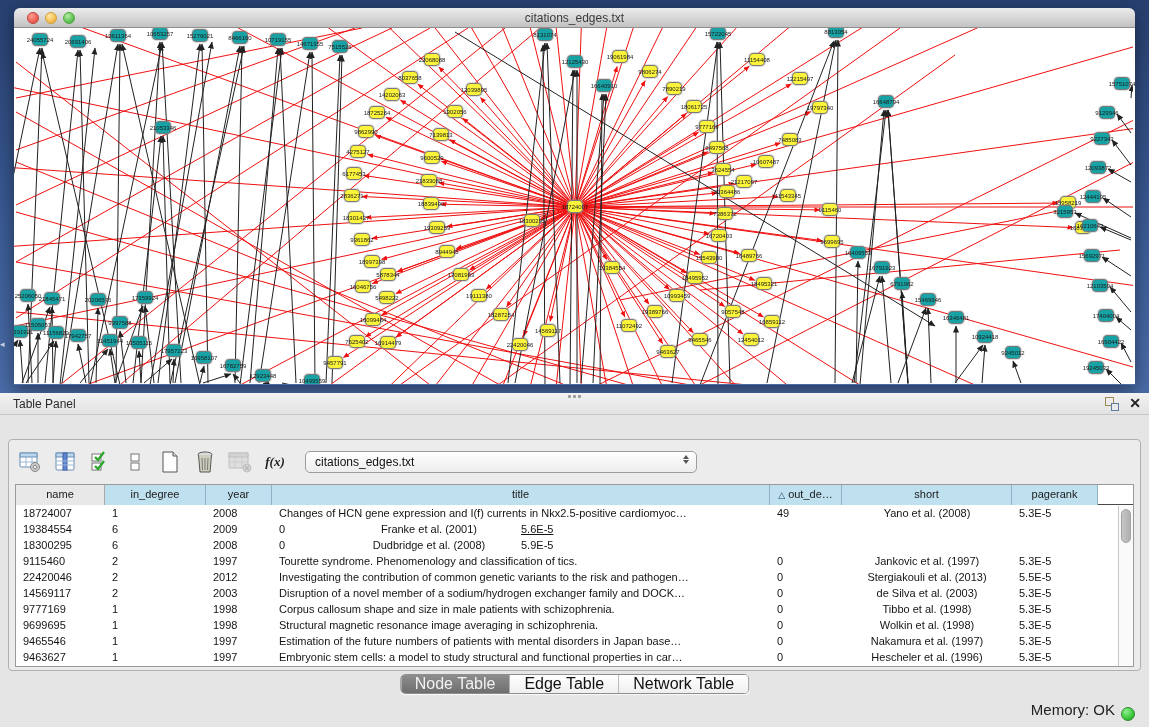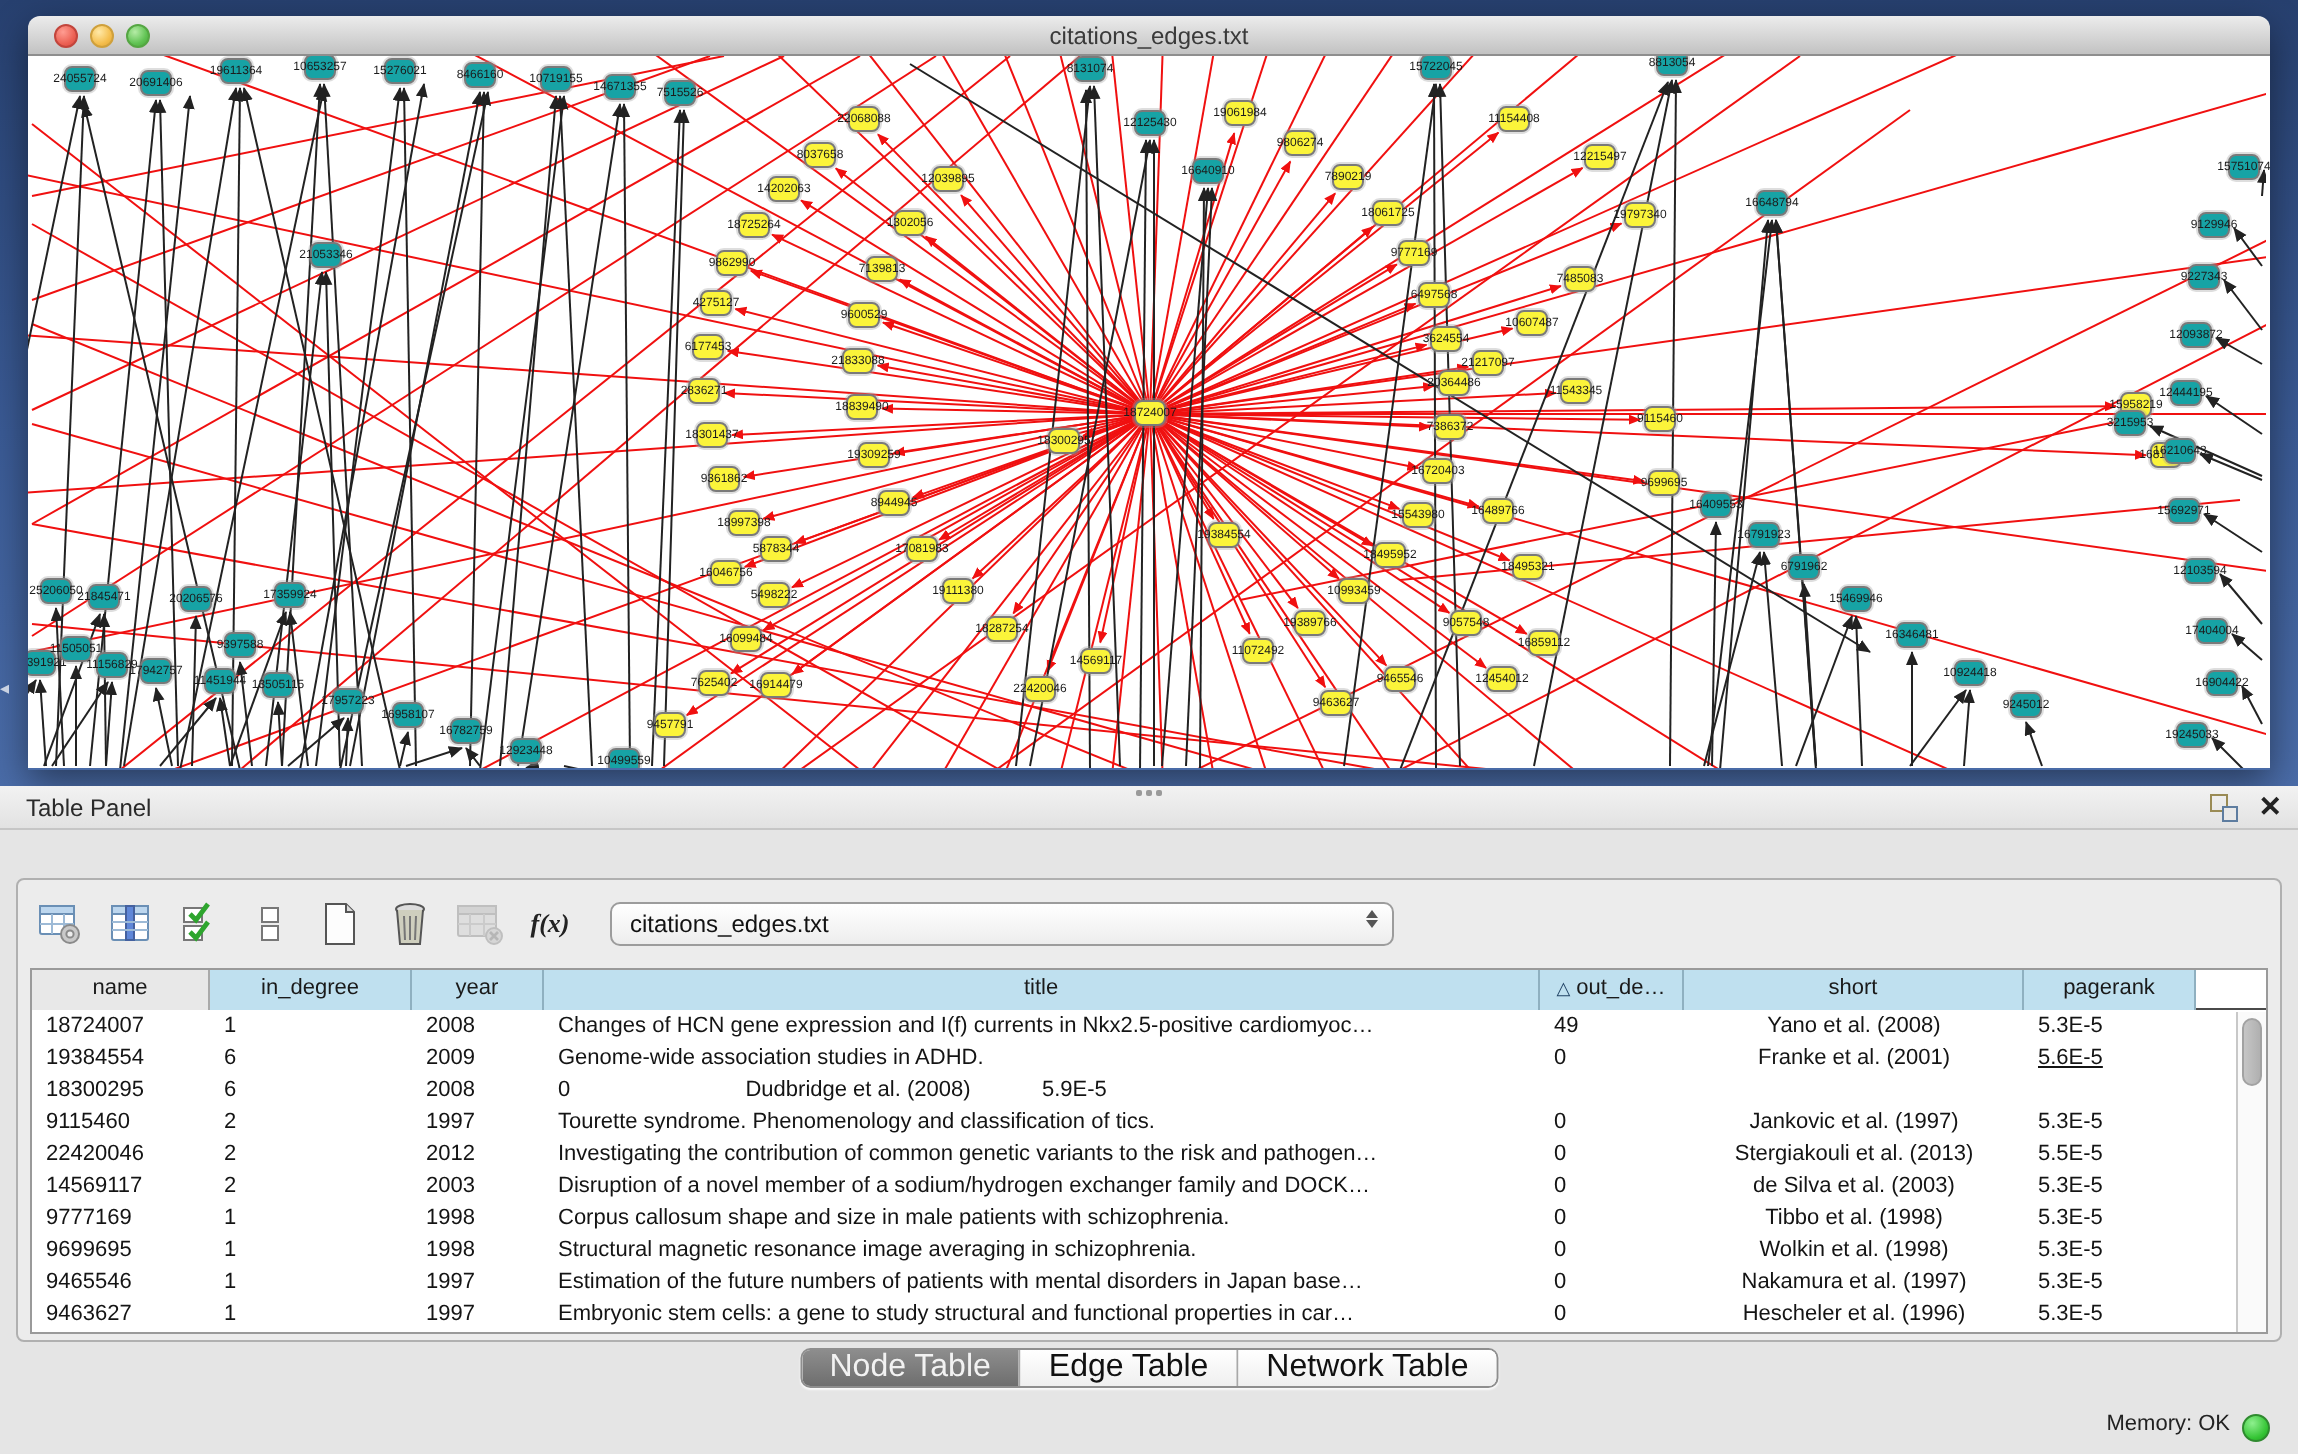--- a/index.html
+++ b/index.html
@@ -76,21 +76,21 @@
 
   .tabs { position:absolute; left:50%; transform:translateX(-50%); top:281px; height:20px; display:flex;
           border:1px solid #8e8e8e; border-radius:5px; overflow:hidden; background:#fff;
           box-shadow:0 1px 1px rgba(255,255,255,.8); }
   .tab { height:100%; font-size:16px; line-height:18px; padding:0 14px; color:#111;
          background:linear-gradient(180deg,#ffffff,#efefef); border-right:1px solid #a8a8a8; }
   .tab:last-child { border-right:none; }
   .tab.sel { background:linear-gradient(180deg,#8d8d8d,#6e6e6e); color:#f2f2f2; }
 
   .statusbar { position:absolute; left:0; right:0; bottom:0; height:28px; }
-  .mem { position:absolute; right:34px; bottom:9px; font-size:11px; color:#222; }
+  .mem { position:absolute; right:34px; bottom:9px; font-size:15px; color:#222; }
   .memdot { position:absolute; right:14px; bottom:6px; width:14px; height:14px; border-radius:50%;
             background:radial-gradient(circle at 35% 30%,#8ef08e,#35c435 65%,#1f9c1f); border:1px solid #2f8a2f; }
 </style>
 </head>
 <body>
 
 <div class="desktop">
   <div class="net-window">
     <div class="titlebar">
       <span class="tl r"></span>
@@ -799,21 +799,20 @@
             <div class="td c2" style="width: 66px;">2008</div>
             <div class="td c3" style="width: 498px;">Changes of HCN gene expression and I(f) currents in Nkx2.5-positive cardiomyoc…</div>
             <div class="td c4" style="width: 72px;">49</div>
             <div class="td c5" style="width: 170px;">Yano et al. (2008)</div>
             <div class="td c6" style="width: 86px;">5.3E-5</div>
           </div>
           <div class="trow">
             <div class="td c0" style="width: 89px;">19384554</div>
             <div class="td c1" style="width: 101px;">6</div>
             <div class="td c2" style="width: 66px;">2009</div>
-            <div class="td c3" style="width: 498px;">Genome-wide association studies in ADHD.</div>
             <div class="td c4" style="width: 72px;">0</div>
             <div class="td c5" style="width: 170px;">Franke et al. (2001)</div>
             <div class="td c6" style="width: 86px; text-decoration: underline;">5.6E-5</div>
           </div>
           <div class="trow">
             <div class="td c0" style="width: 89px;">18300295</div>
             <div class="td c1" style="width: 101px;">6</div>
             <div class="td c2" style="width: 66px;">2008</div>
             <div class="td c4" style="width: 72px;">0</div>
             <div class="td c5" style="width: 170px;">Dudbridge et al. (2008)</div>
@@ -870,21 +869,21 @@
             <div class="td c2" style="width: 66px;">1997</div>
             <div class="td c3" style="width: 498px;">Estimation of the future numbers of patients with mental disorders in Japan base…</div>
             <div class="td c4" style="width: 72px;">0</div>
             <div class="td c5" style="width: 170px;">Nakamura et al. (1997)</div>
             <div class="td c6" style="width: 86px;">5.3E-5</div>
           </div>
           <div class="trow">
             <div class="td c0" style="width: 89px;">9463627</div>
             <div class="td c1" style="width: 101px;">1</div>
             <div class="td c2" style="width: 66px;">1997</div>
-            <div class="td c3" style="width: 498px;">Embryonic stem cells: a gene to study structural and functional properties in car…</div>
+            <div class="td c3" style="width: 498px;">Embryonic stem cells: a model to study structural and functional properties in car…</div>
             <div class="td c4" style="width: 72px;">0</div>
             <div class="td c5" style="width: 170px;">Hescheler et al. (1996)</div>
             <div class="td c6" style="width: 86px;">5.3E-5</div>
           </div>
         </div>
       <div class="vscroll">
         <div class="thumb"></div>
       </div>
     </div>
   </div>

